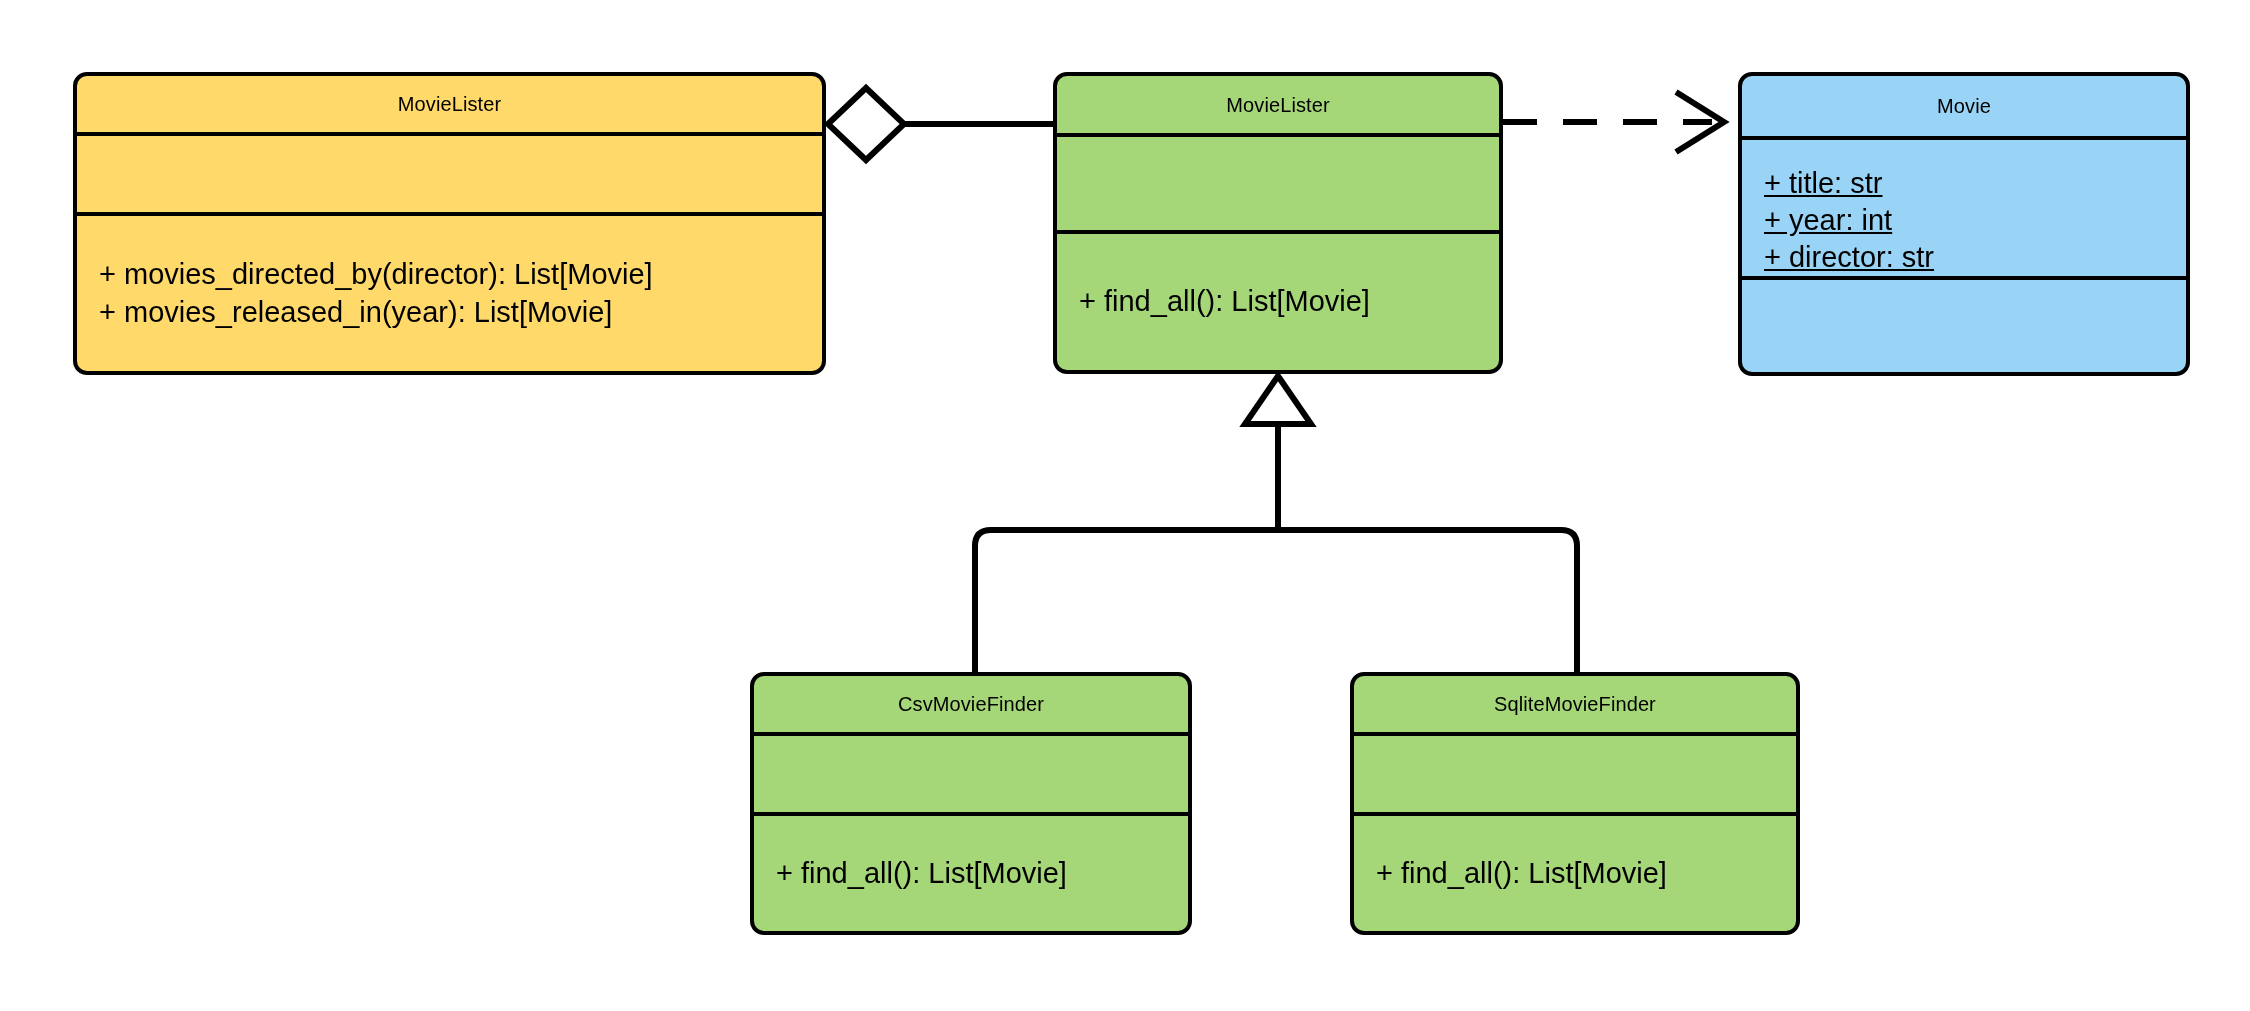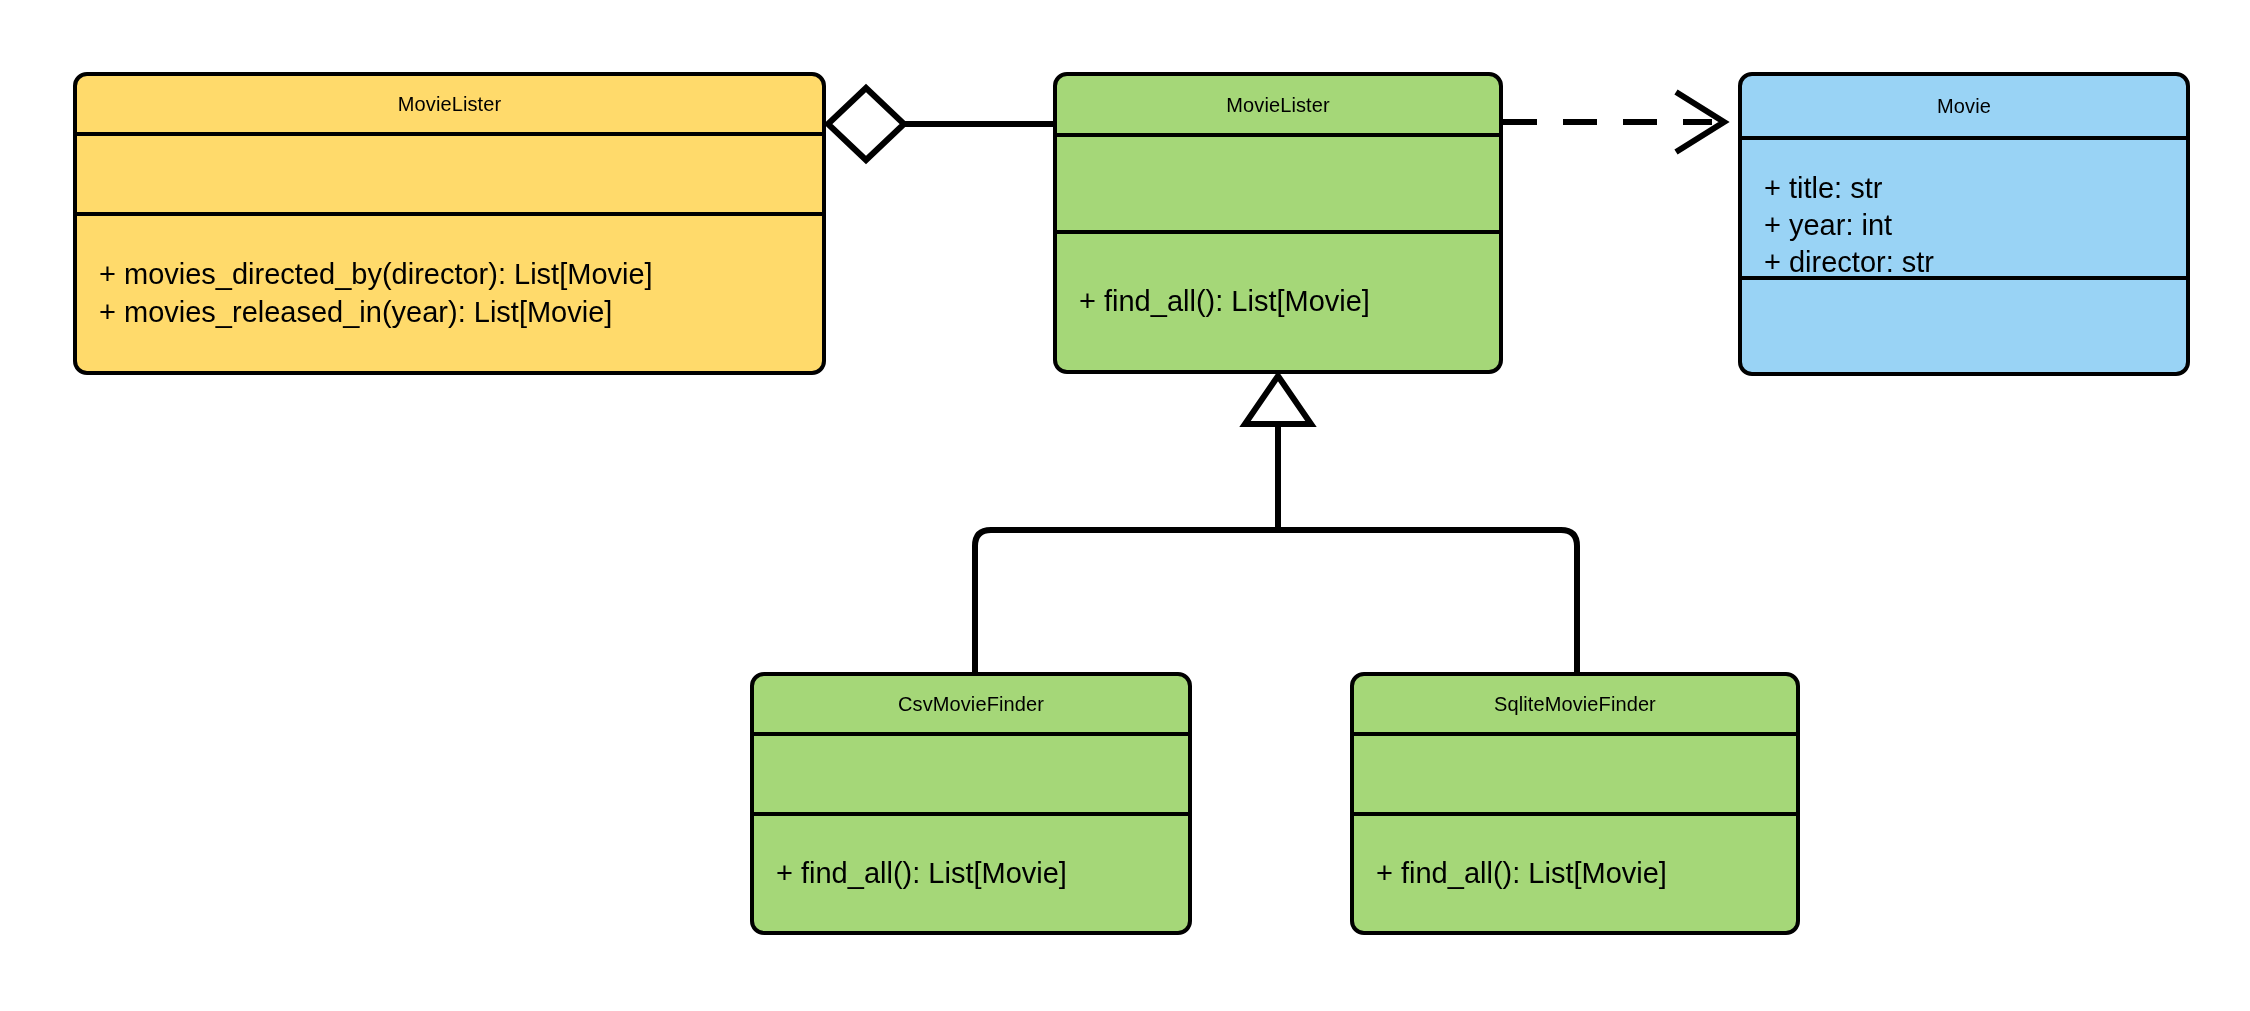--- a/index.html
+++ b/index.html
@@ -54,22 +54,23 @@
   .member-list {
     display: flex;
     flex-direction: column;
     justify-content: center;
     padding-left: 22px;
     font-size: 29px;
     color: #000000;
     line-height: 1.28;
   }
   .member-list.top-aligned {
-    justify-content: flex-start;
+    justify-content: flex-end;
     padding-top: 30px;
+    text-decoration: underline;
   }
   .member {
     white-space: nowrap;
   }
   .empty-compartment {
     
   }
 </style>
 </head>
 <body>

